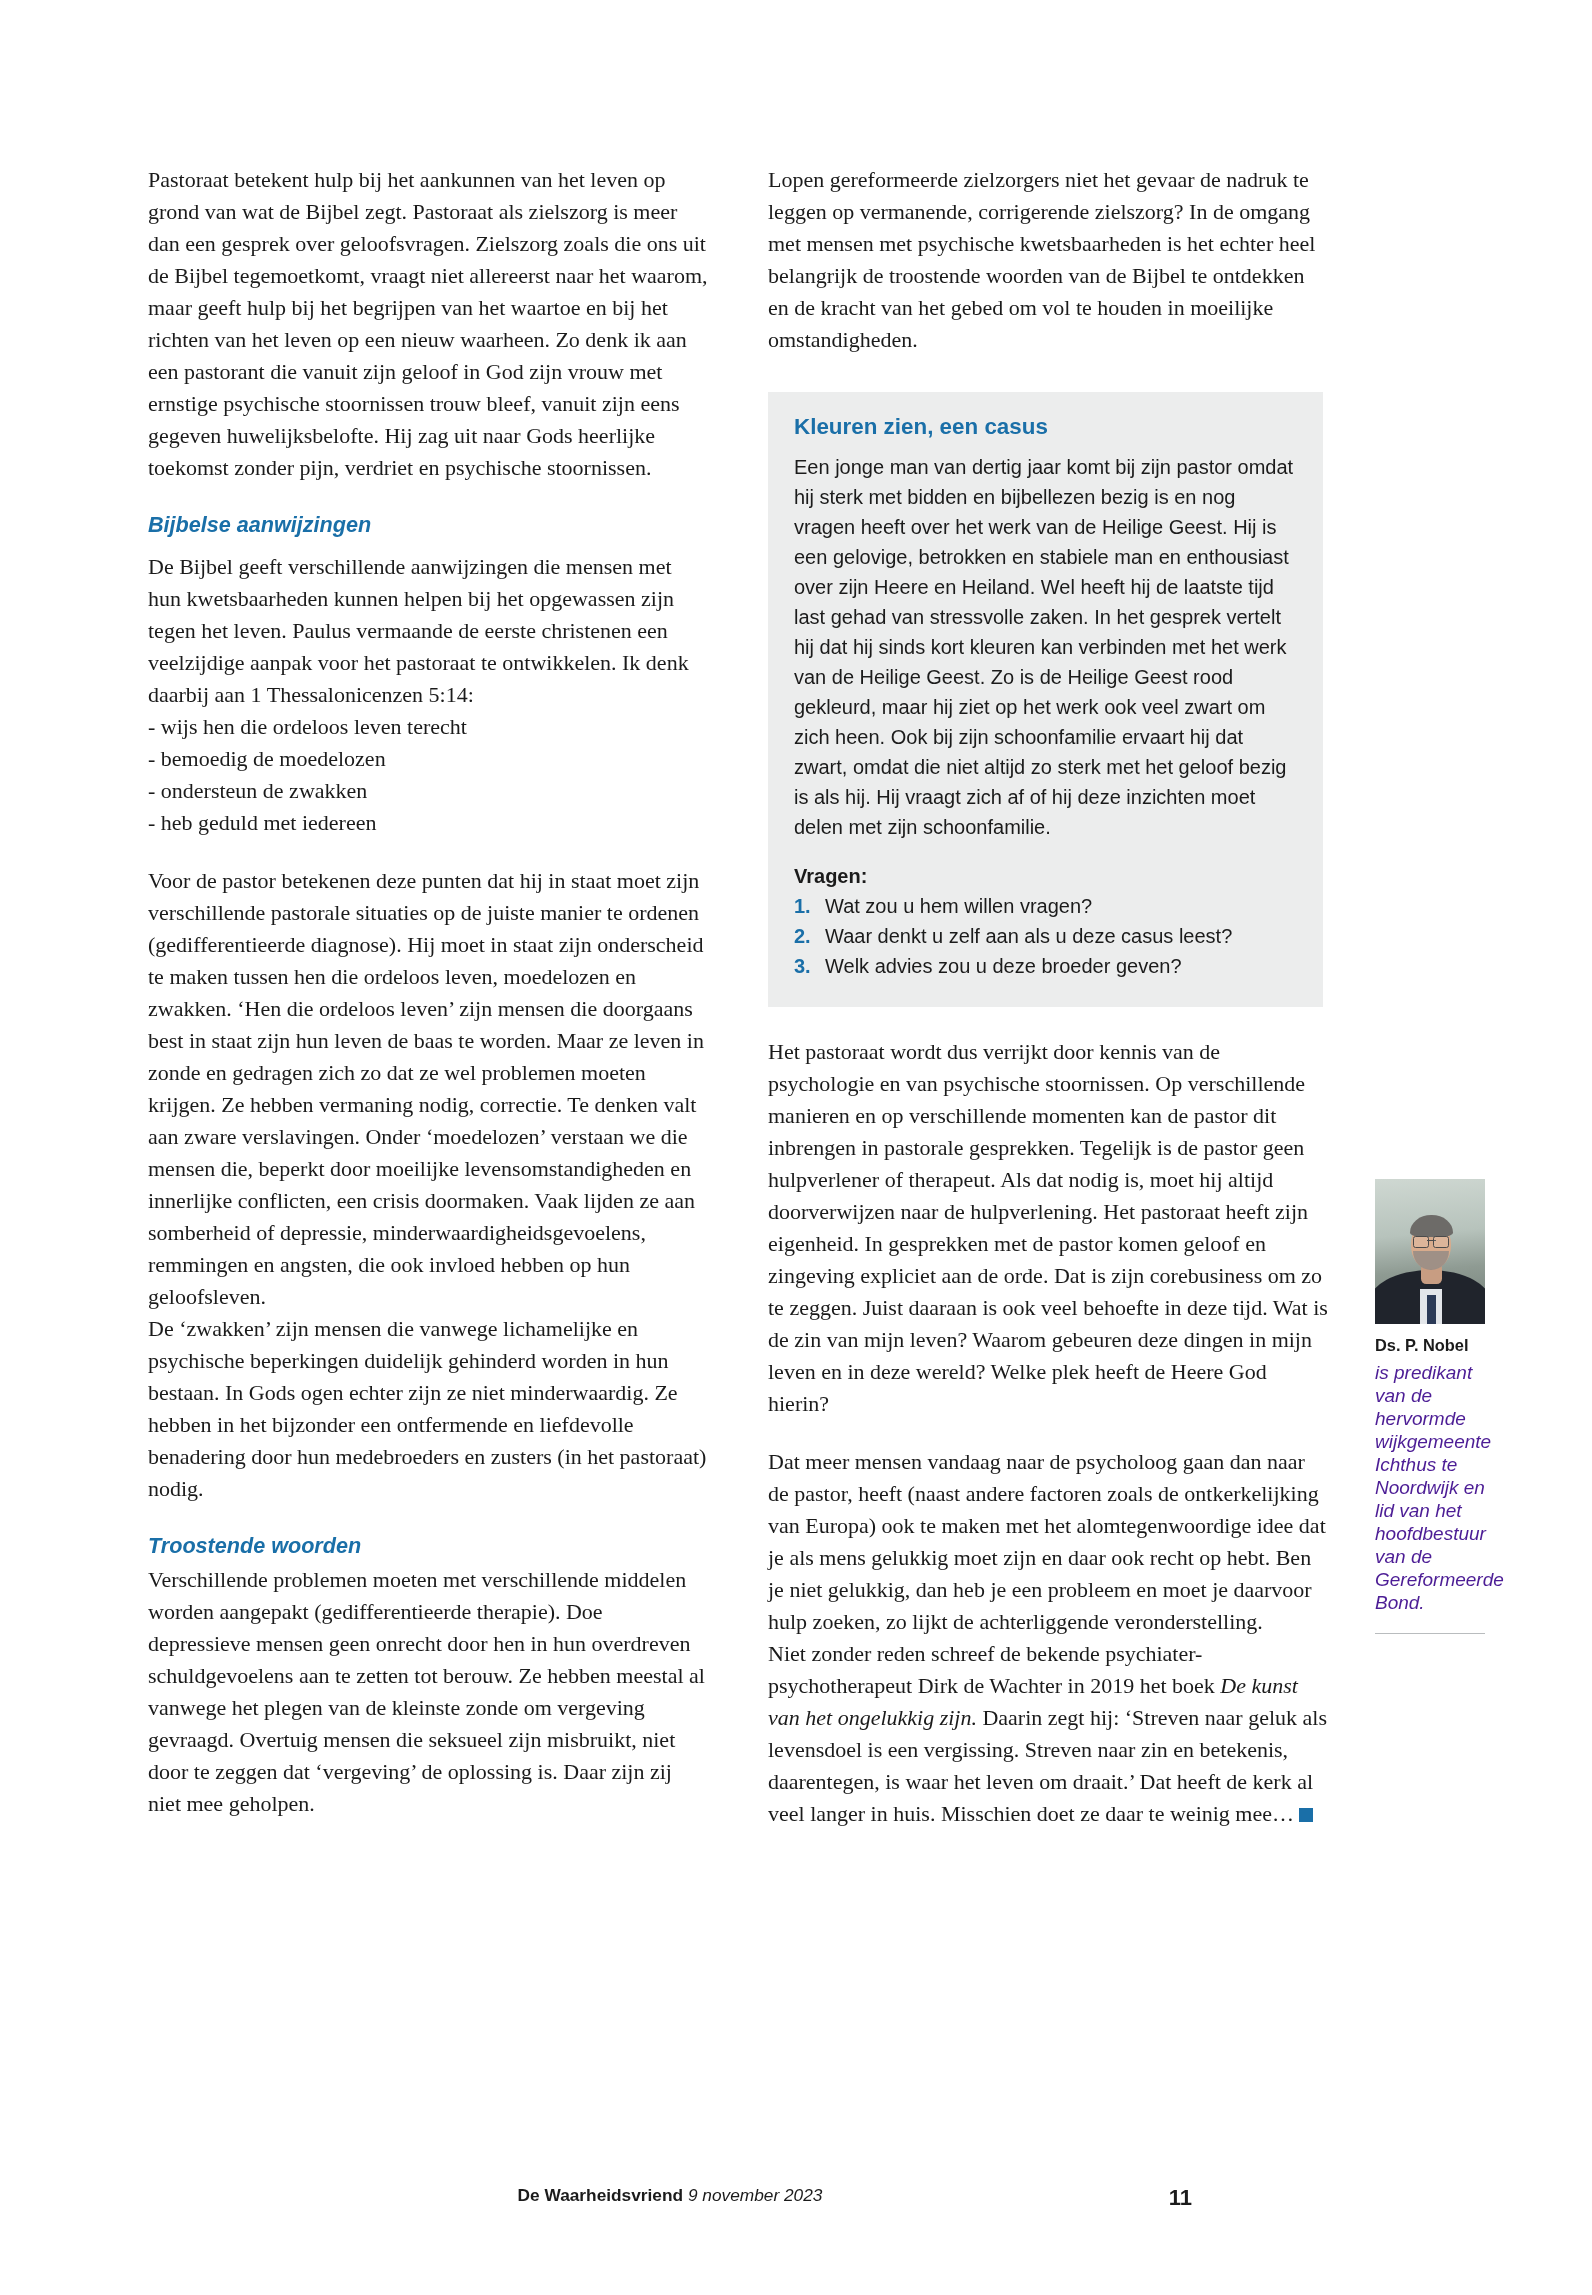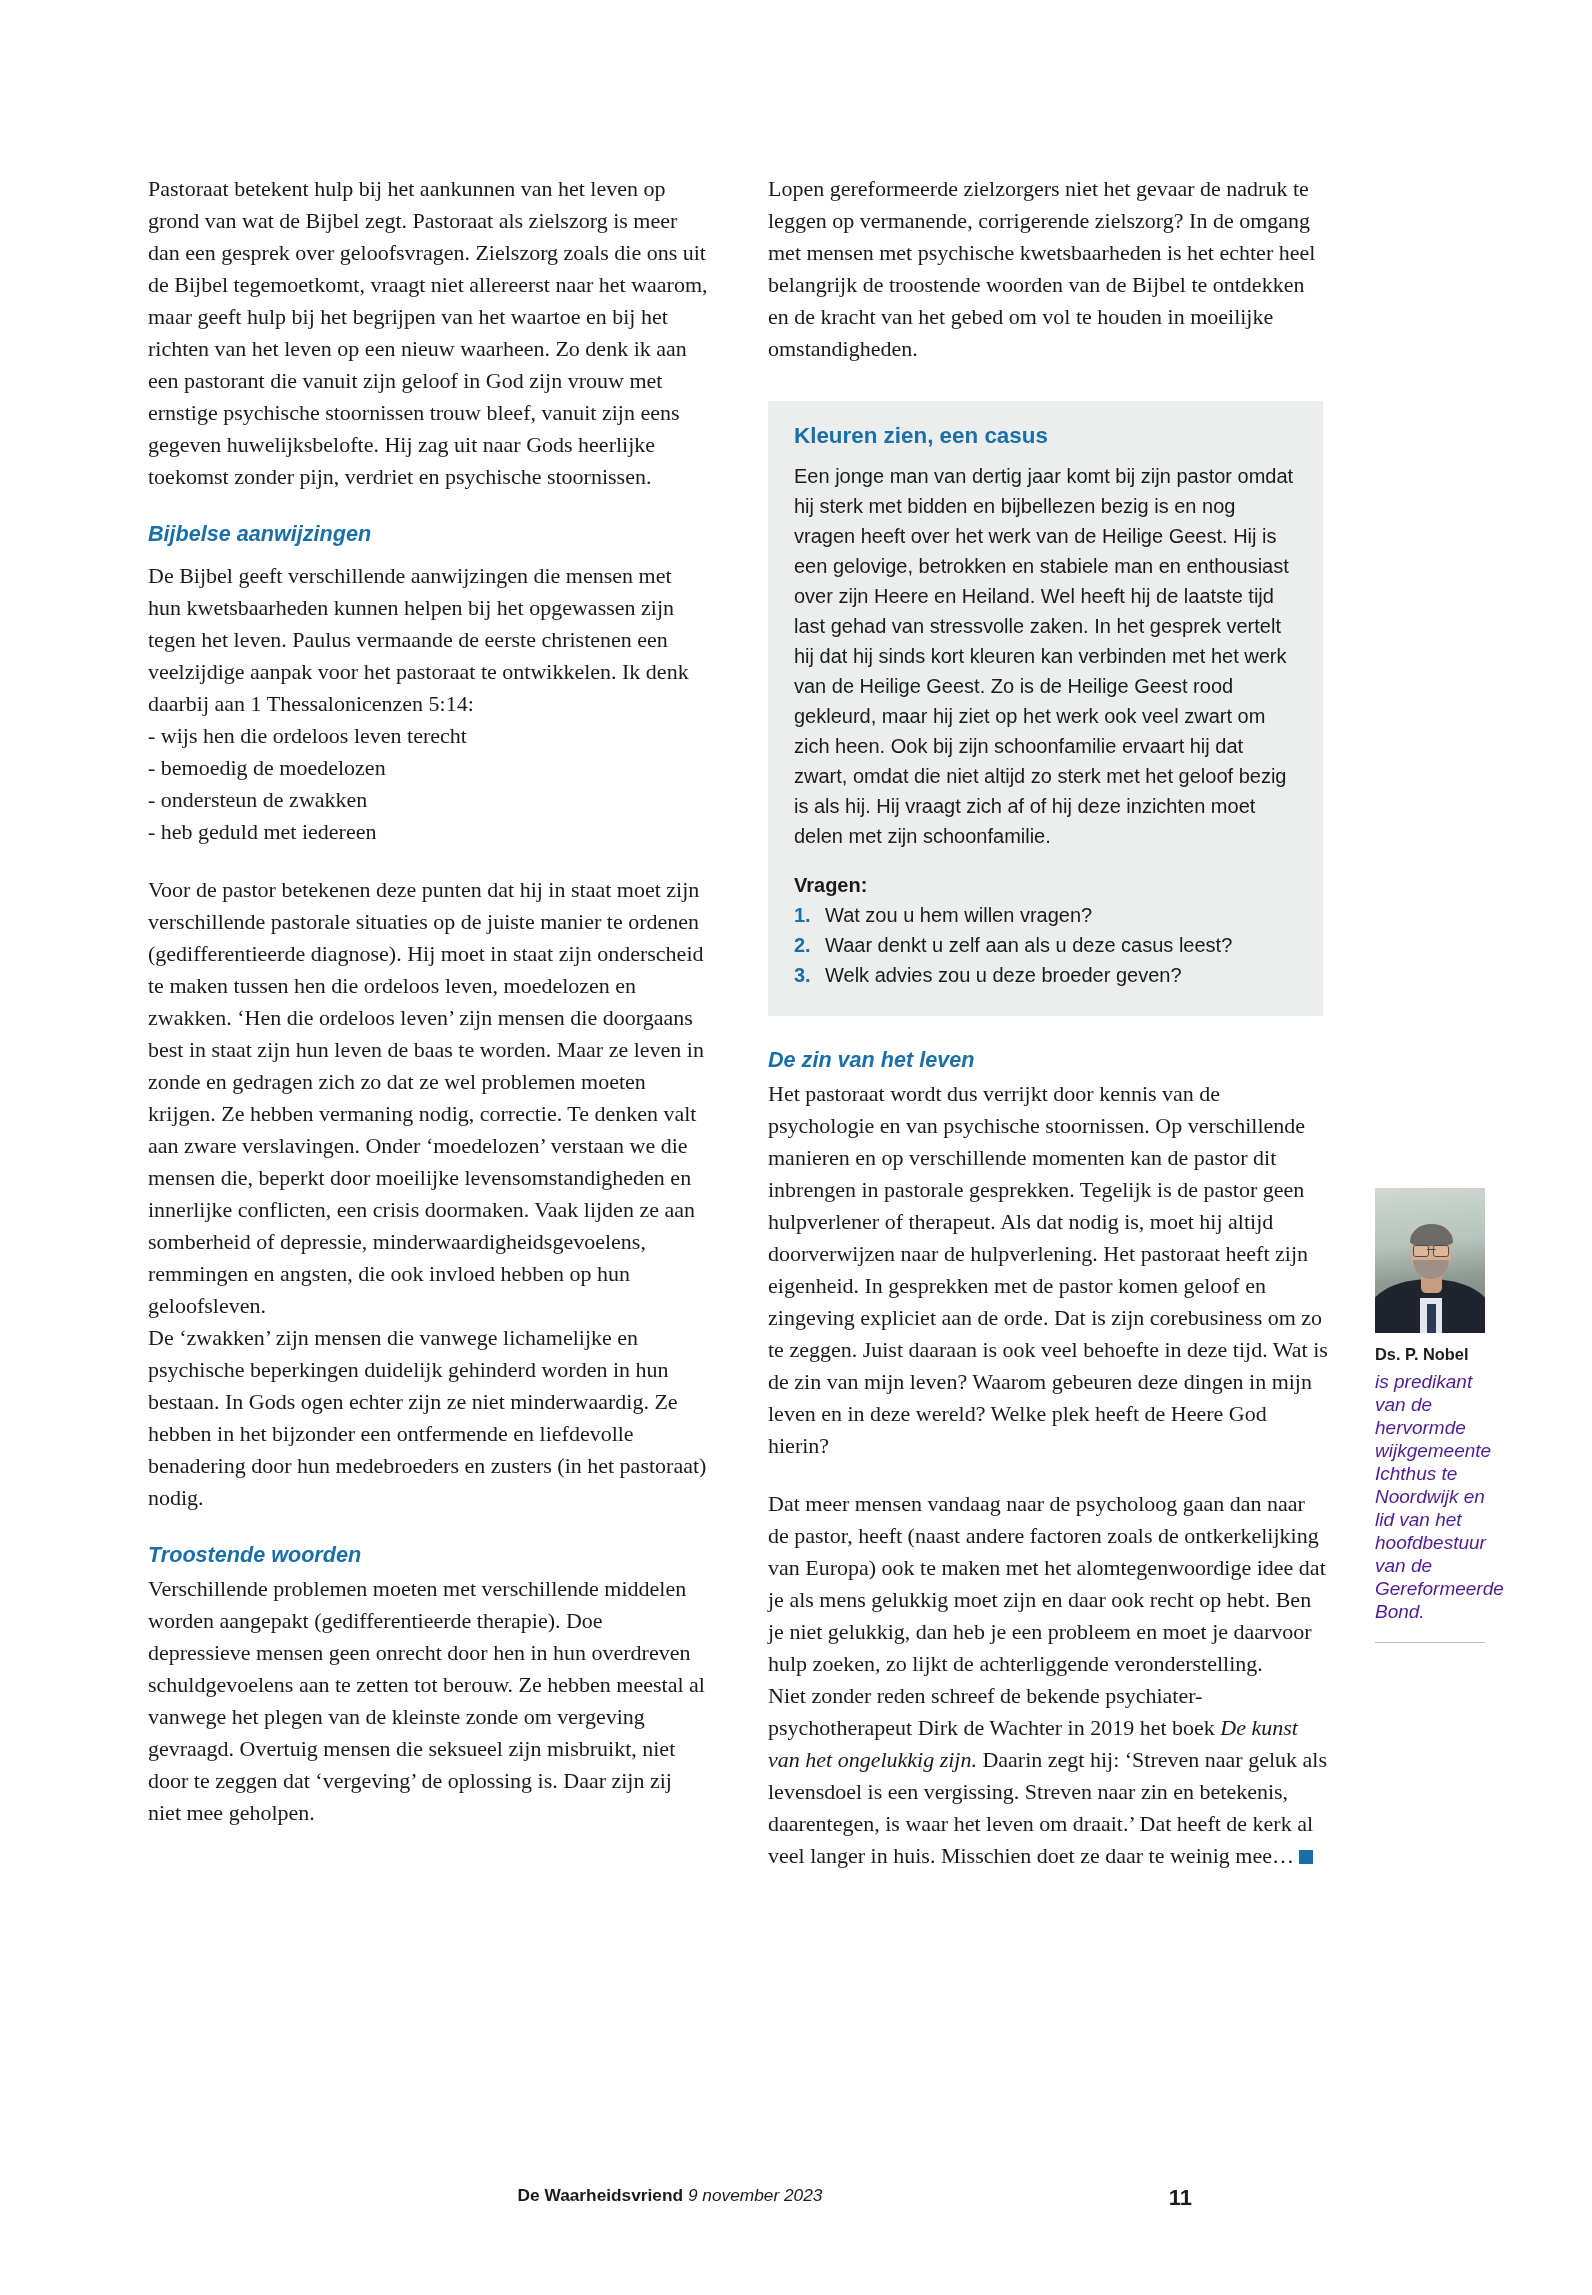--- a/index.html
+++ b/index.html
@@ -18,21 +18,21 @@
   .page {
     position: absolute;
     left: 0; top: 0;
     width: 1592px;
     height: 2295px;
     background: #ffffff;
   }
   .content {
     position: absolute;
     left: 148px;
-    top: 173px;
+    top: 164px;
     width: 1294px;
     height: 1924px;
   }
   .col {
     position: absolute;
     top: 0;
     width: 561px;
   }
   .col-left { left: 0; }
   .col-right { left: 620px; }
@@ -301,21 +301,20 @@
             <span class="num">2.</span>
             <span>Waar denkt u zelf aan als u deze casus leest?</span>
           </li>
           <li>
             <span class="num">3.</span>
             <span>Welk advies zou u deze broeder geven?</span>
           </li>
         </ol>
       </div>
 
-      <h3 class="subhead">De zin van het leven</h3>
       <p class="para">Het pastoraat wordt dus verrijkt door kennis van de psychologie en van psychische stoornissen. Op verschillende manieren en op verschillende momenten kan de pastor dit inbrengen in pastorale gesprekken. Tegelijk is de pastor geen hulpverlener of therapeut. Als dat nodig is, moet hij altijd doorverwijzen naar de hulpverlening. Het pastoraat heeft zijn eigenheid. In gesprekken met de pastor komen geloof en zingeving expliciet aan de orde. Dat is zijn corebusiness om zo te zeggen. Juist daaraan is ook veel behoefte in deze tijd. Wat is de zin van mijn leven? Waarom gebeuren deze dingen in mijn leven en in deze wereld? Welke plek heeft de Heere God hierin?</p>
       <p class="para tight">Dat meer mensen vandaag naar de psycholoog gaan dan naar de pastor, heeft (naast andere factoren zoals de ontkerkelijking van Europa) ook te maken met het alomtegenwoordige idee dat je als mens gelukkig moet zijn en daar ook recht op hebt. Ben je niet gelukkig, dan heb je een probleem en moet je daarvoor hulp zoeken, zo lijkt de achterliggende veronderstelling.</p>
       <p class="para"><span>Niet zonder reden schreef de bekende psychiater-psychotherapeut Dirk de Wachter in 2019 het boek </span><span class="ital">De kunst van het ongelukkig zijn.</span><span> Daarin zegt hij: ‘Streven naar geluk als levensdoel is een vergissing. Streven naar zin en betekenis, daarentegen, is waar het leven om draait.’ Dat heeft de kerk al veel langer in huis. Misschien doet ze daar te weinig mee…</span><span class="endmark"></span></p>
     </div>
 
     <div class="author">
       <div class="portrait">
         <div class="sky"></div>
         <div class="jacket"></div>
         <div class="shirt"></div>

